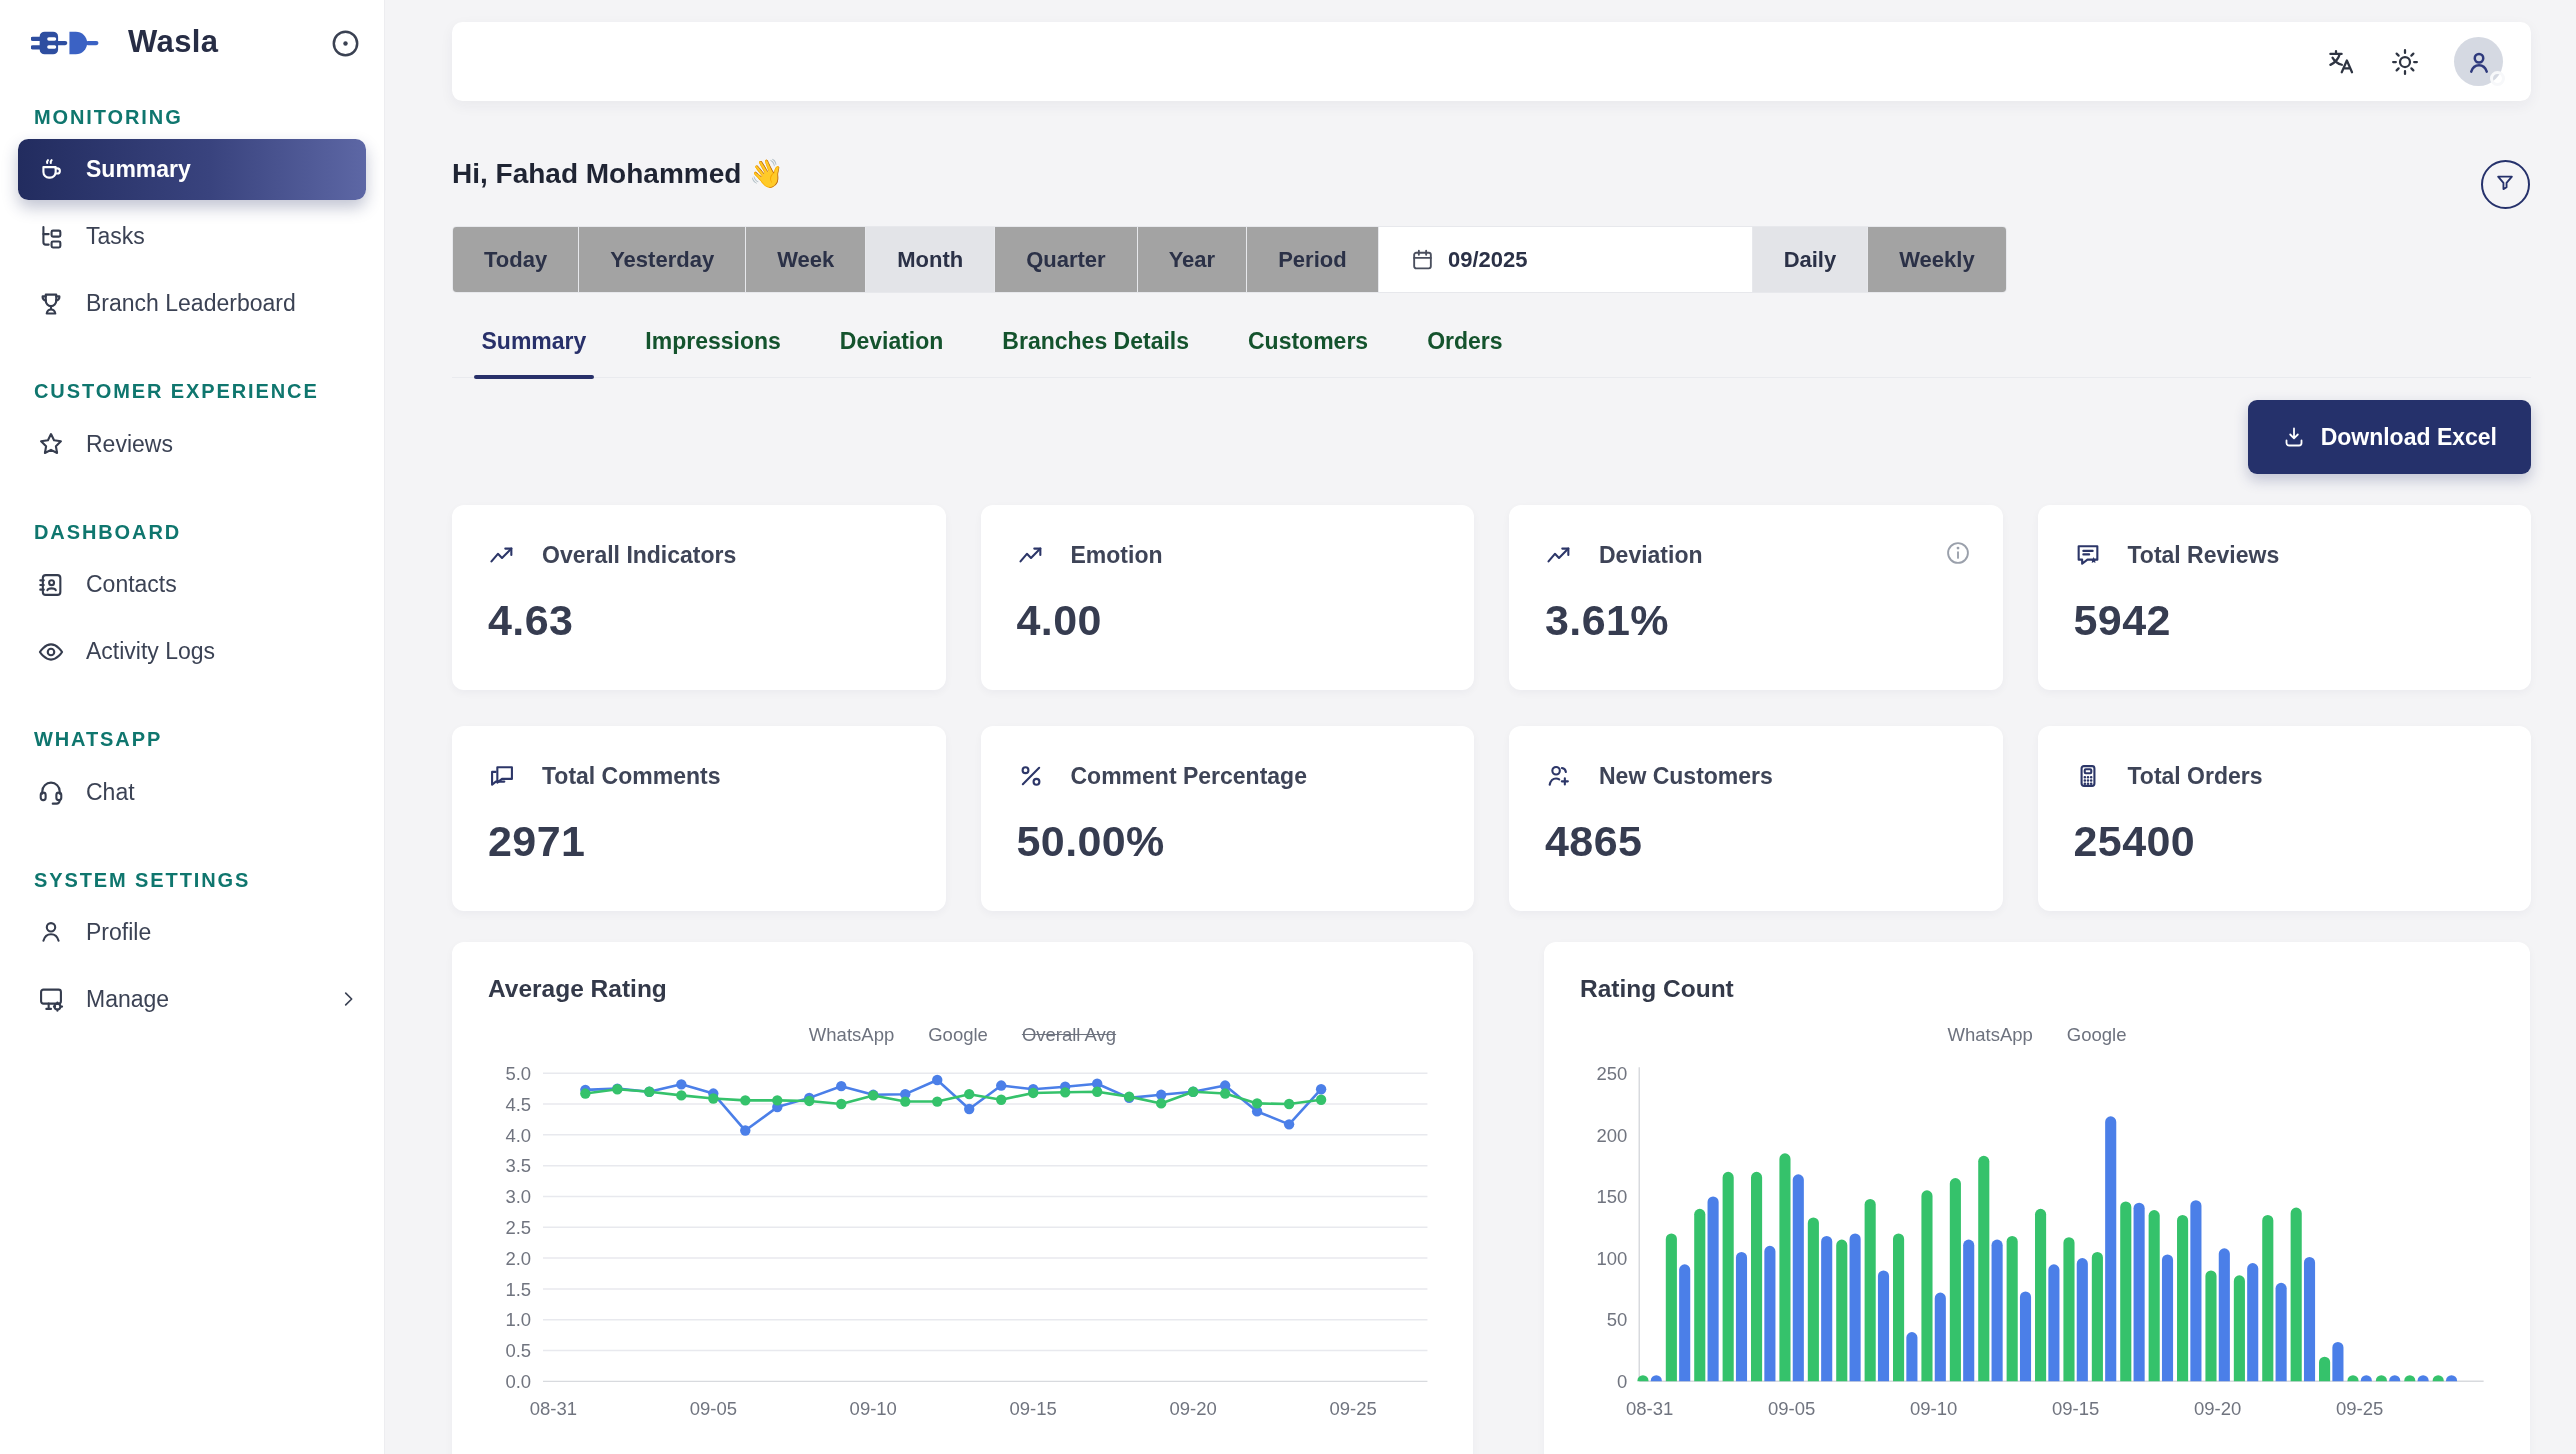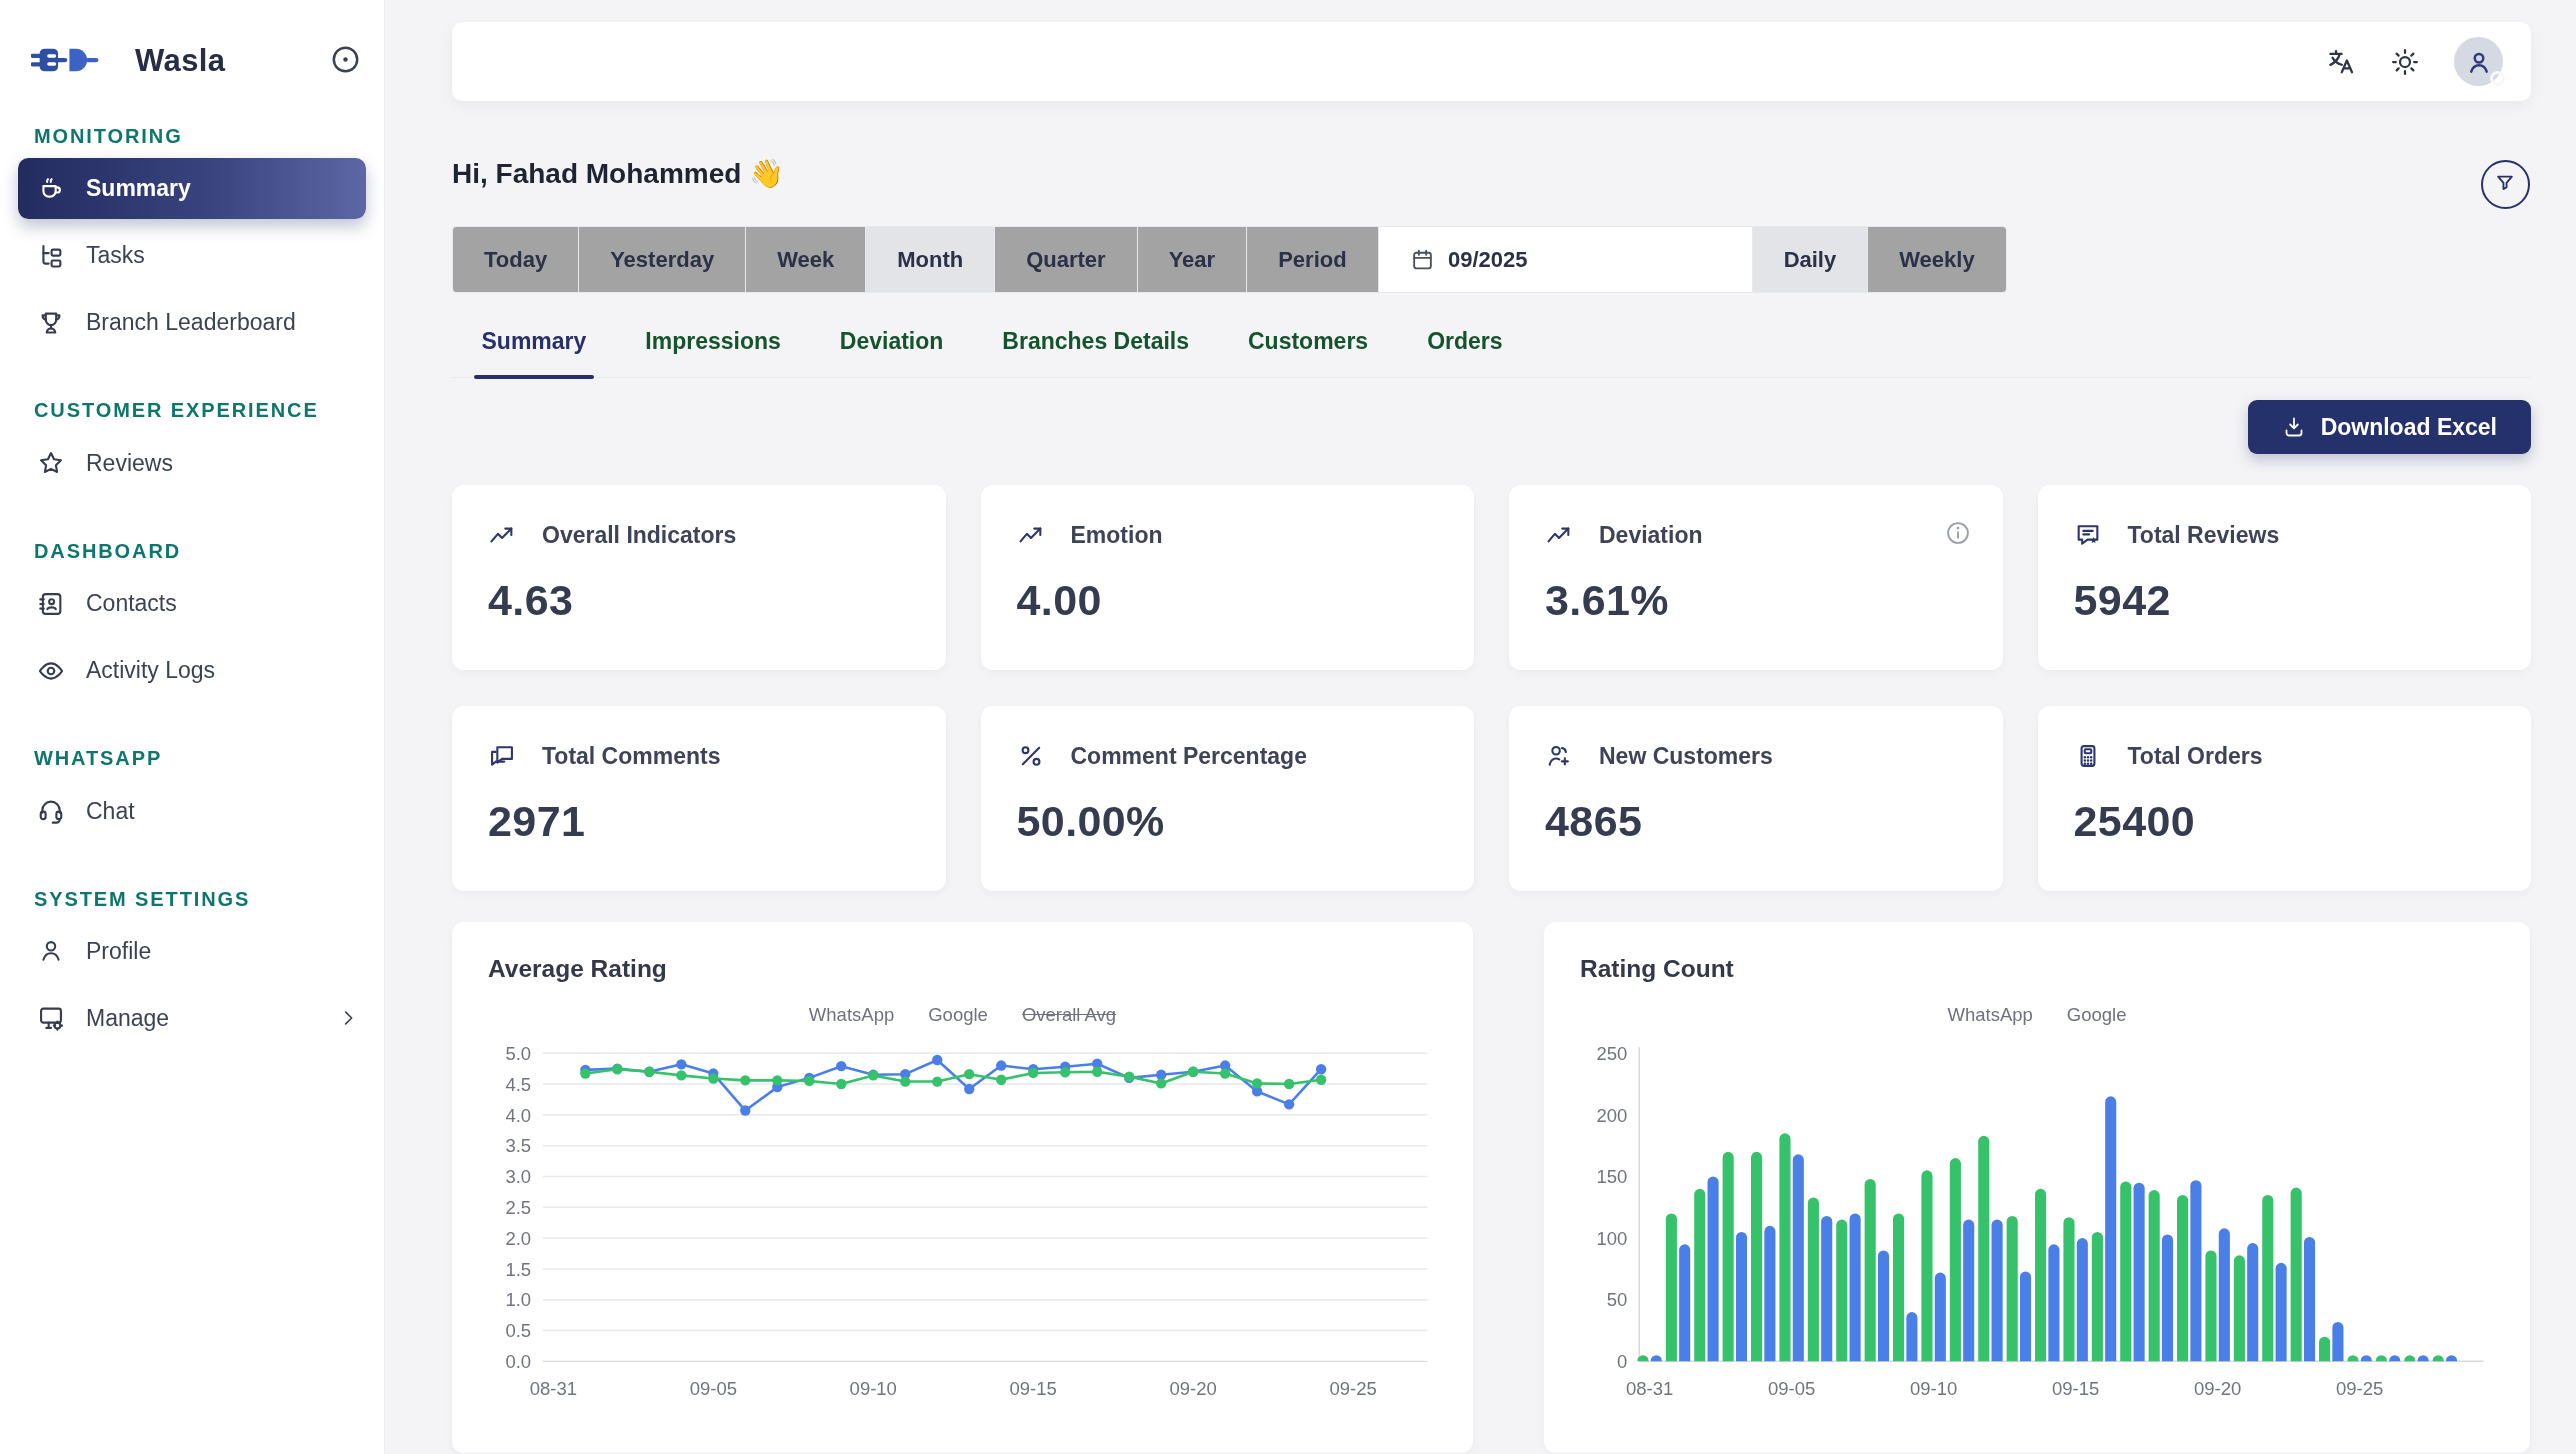--- a/index.html
+++ b/index.html
@@ -10,21 +10,21 @@
     color: #2f3447;
   }
   .app { display: flex; width: 100%; height: 100%; }
 
   
   aside {
     width: 385px; min-width: 385px; height: 100%;
     background: #ffffff; border-right: 0.7px solid #ededf0;
     padding-bottom: 30px;
   }
-  .logo-row { display: flex; align-items: flex-start; padding: 43px 22px 0 31px; gap: 30px; }
+  .logo-row { display: flex; align-items: flex-end; padding: 24px 22px 0 31px; gap: 23px; }
   .logo-row svg.logo-svg { width: 74px; height: 34px; display: block; }
   .brand { font-size: 31px; font-weight: 800; color: #272d45; letter-spacing: 0.4px; }
   .side-toggle { margin-left: auto; width: 33px; height: 33px; color: #3a4152; cursor: pointer; }
   .side-toggle svg { width: 33px; height: 33px; }
 
   .side-section-label {
     margin: 46px 0 10.4px 34px;
     font-size: 20px; font-weight: 600; letter-spacing: 1.9px;
     color: #0f766e;
   }
@@ -108,21 +108,21 @@
   }
   .tab.active { color: #28306a; }
   .tab.active::after {
     content: ""; position: absolute; left: -6px; right: -6px; bottom: -1.5px;
     height: 4.4px; background: #28306a; border-radius: 2.2px;
   }
 
   .download-row { display: flex; justify-content: flex-end; margin-top: 22px; }
   .dl-btn {
     display: inline-flex; align-items: center; gap: 15px;
-    height: 54px; padding: 0 34px;
+    height: 74px; padding: 0 34px;
     background: #25316b; color: #ffffff; border: none; border-radius: 9px;
     font-size: 23px; font-weight: 700; font-family: inherit; cursor: pointer;
     box-shadow: 0 6px 13.3px rgba(37,49,107,.25);
   }
   .dl-btn .dlic { width: 24px; height: 24px; }
   .dl-btn .dlic svg { width: 24px; height: 24px; }
 
   
   .cards {
     margin-top: 31px;

